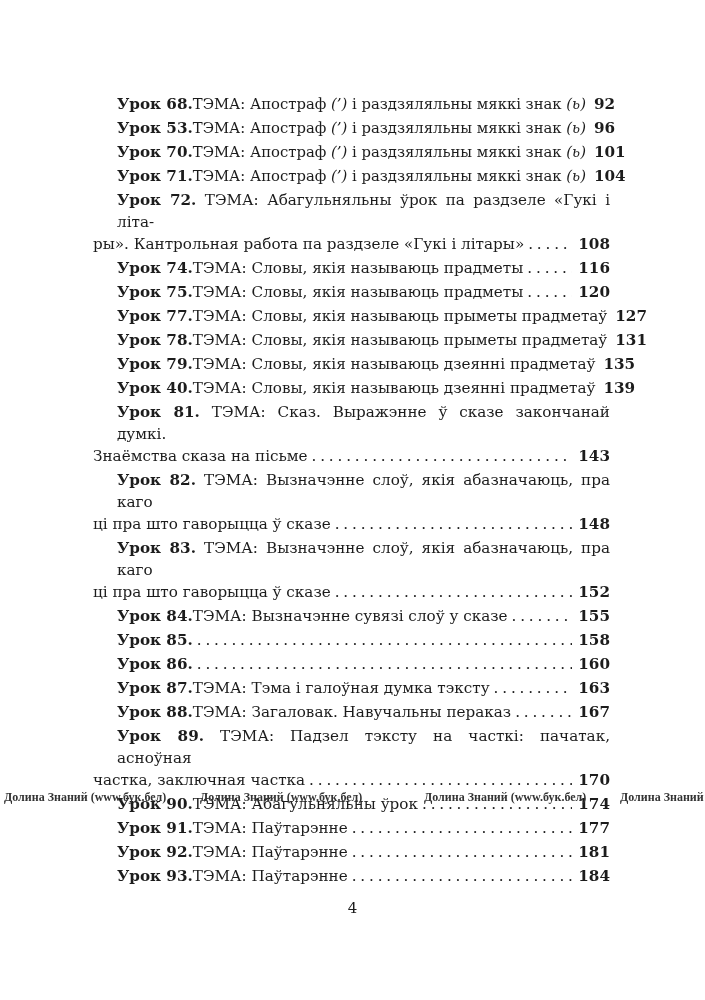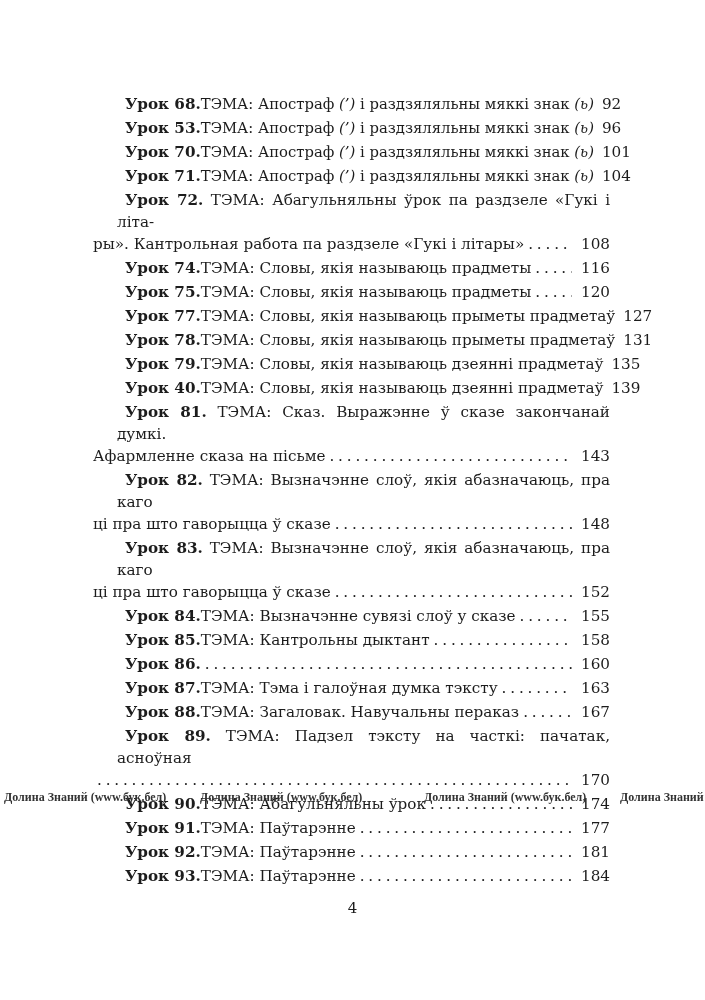--- a/index.html
+++ b/index.html
@@ -3,25 +3,25 @@
 <meta charset="utf-8">
 <style>
   html, body { margin: 0; padding: 0; background: #ffffff; }
   body { width: 705px; height: 1000px; position: relative; overflow: hidden;
          font-family: "DejaVu Serif", "Liberation Serif", serif; color: #1c1c1c; }
   .toc { position: absolute; left: 93px; top: 93px; width: 517px; }
   .entry { font-size: 15.2px; line-height: 22px; margin-bottom: 2px; }
   .line { display: flex; align-items: baseline; white-space: nowrap; }
   .line.first { padding-left: 24px; }
   .line.just { text-align: justify; text-align-last: justify; display: block; padding-left: 24px; white-space: normal; }
-  .lbl { font-weight: bold; margin-left: 8px; }
+  .lbl { font-weight: bold; }
   .it { font-style: italic; }
   .dots { flex: 1; overflow: hidden; margin: 0 4px 0 4px; }
   .dots::before { content: ". . . . . . . . . . . . . . . . . . . . . . . . . . . . . . . . . . . . . . . . . . . . . . . . . . . . . . . . . . . . . . . . . . . . . . . . . . . . . . ."; letter-spacing: -0.5px; }
-  .pg { width: 34px; text-align: right; }
+  .pg { width: 34px; text-align: right; font-weight: bold; }
   .tight { font-size: 14.8px; text-align: right; }
   .watermark { position: absolute; top: 790px; font-family: Liberation Serif, serif; font-weight: bold;
                font-size: 12px; color: #333; white-space: nowrap; }
   .pagenum { position: absolute; top: 899px; left: 0; width: 705px; text-align: center; font-size: 15px; }
 </style>
 </head>
 <body>
 
 <div class="toc" id="toc">
     <div class="entry">
@@ -108,21 +108,21 @@
       <div class="line first">
         <span class="lbl">Урок 40.</span>
         <span><span> ТЭМА: Словы, якія называюць дзеянні прадметаў</span></span>
         <span class="dots"></span>
         <span class="pg">139</span>
       </div>
     </div>
     <div class="entry">
       <div class="line just"><span class="lbl">Урок 81.</span><span> ТЭМА: Сказ. Выражэнне ў сказе закончанай думкі.</span></div>
       <div class="line">
-        <span><span>Афармленне сказа на пісьме</span></span>
+        <span><span>Знаёмства сказа на пісьме</span></span>
         <span class="dots"></span>
         <span class="pg">143</span>
       </div>
     </div>
     <div class="entry">
       <div class="line just"><span class="lbl">Урок 82.</span><span> ТЭМА: Вызначэнне слоў, якія абазначаюць, пра каго</span></div>
       <div class="line">
         <span><span>ці пра што гаворыцца ў сказе</span></span>
         <span class="dots"></span>
         <span class="pg">148</span>
@@ -140,21 +140,20 @@
       <div class="line first">
         <span class="lbl">Урок 84.</span>
         <span><span> ТЭМА: Вызначэнне сувязі слоў у сказе</span></span>
         <span class="dots"></span>
         <span class="pg">155</span>
       </div>
     </div>
     <div class="entry">
       <div class="line first">
         <span class="lbl">Урок 85.</span>
-        <span><span> ТЭМА: Кантрольны дыктант</span></span>
         <span class="dots"></span>
         <span class="pg">158</span>
       </div>
     </div>
     <div class="entry">
       <div class="line first">
         <span class="lbl">Урок 86.</span>
         <span class="dots"></span>
         <span class="pg">160</span>
       </div>
@@ -171,20 +170,21 @@
       <div class="line first">
         <span class="lbl">Урок 88.</span>
         <span><span> ТЭМА: Загаловак. Навучальны пераказ</span></span>
         <span class="dots"></span>
         <span class="pg">167</span>
       </div>
     </div>
     <div class="entry">
       <div class="line just"><span class="lbl">Урок 89.</span><span> ТЭМА: Падзел тэксту на часткі: пачатак, асноўная</span></div>
       <div class="line">
+        <span><span>частка, заключная частка</span></span>
         <span class="dots"></span>
         <span class="pg">170</span>
       </div>
     </div>
     <div class="entry">
       <div class="line first">
         <span class="lbl">Урок 90.</span>
         <span><span> ТЭМА: Абагульняльны ўрок</span></span>
         <span class="dots"></span>
         <span class="pg">174</span>

